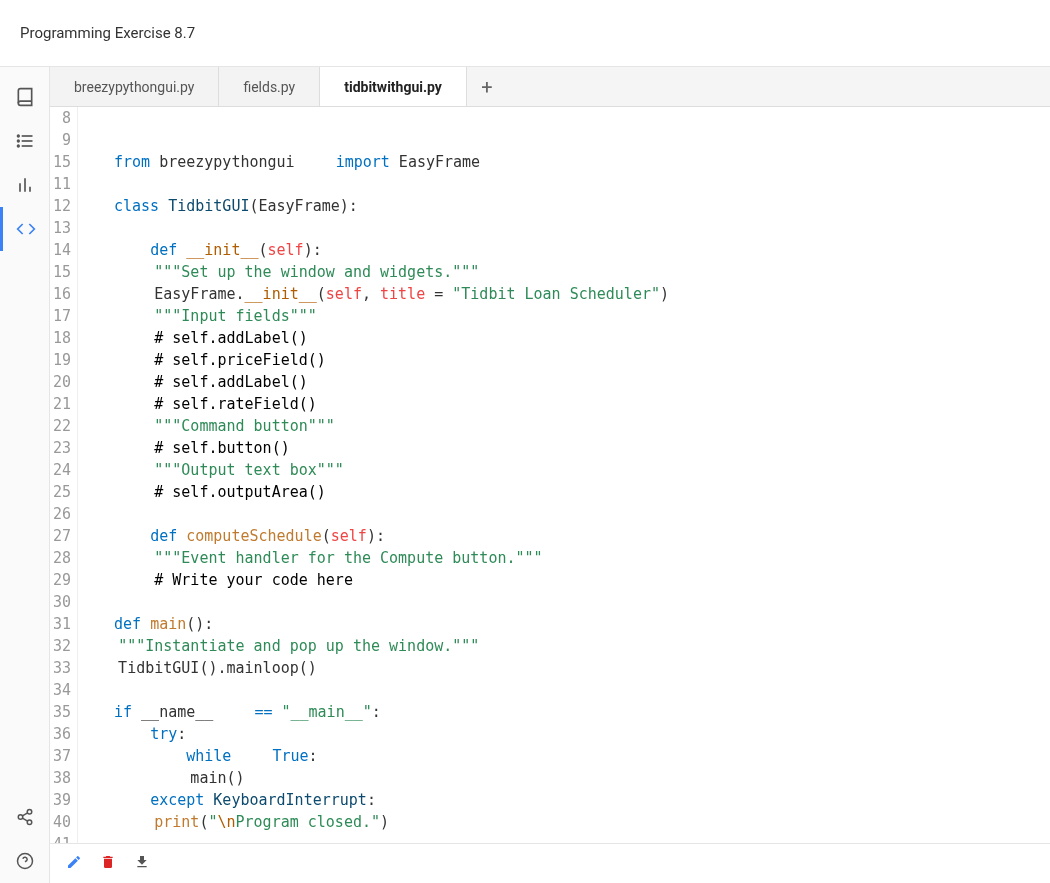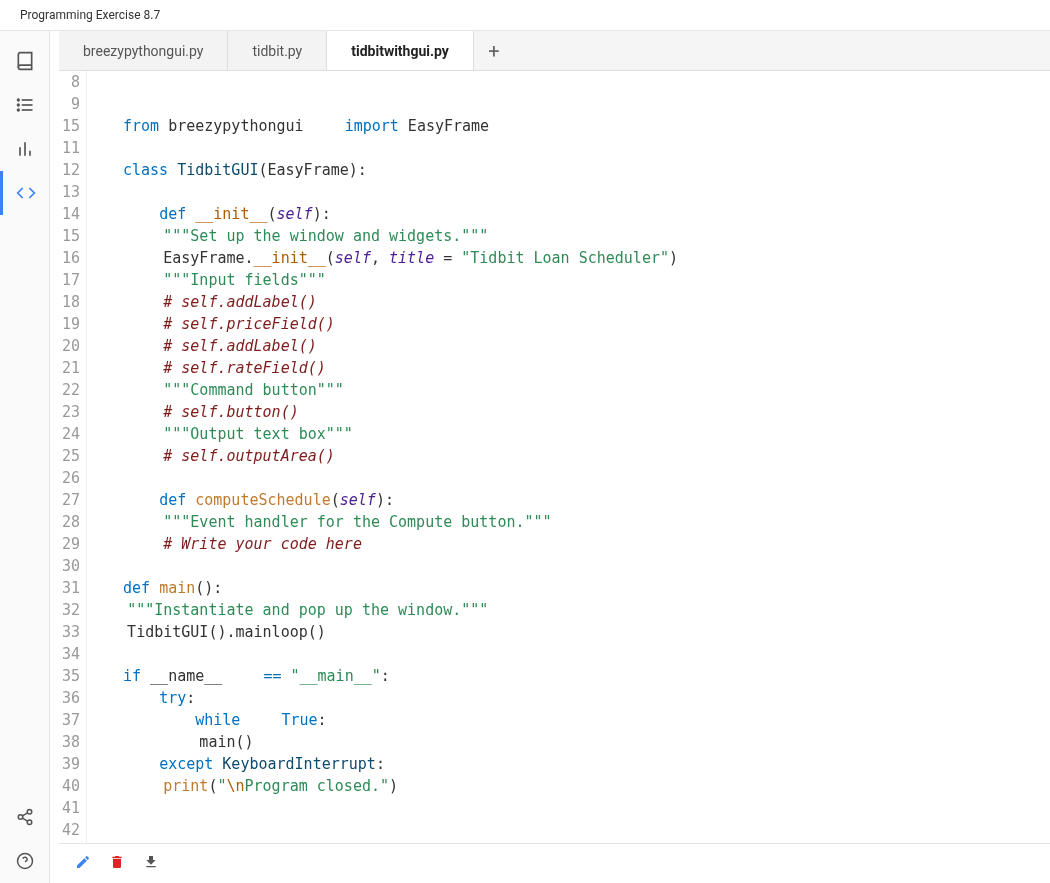--- a/index.html
+++ b/index.html
@@ -6,30 +6,29 @@
     body {
       font-family: -apple-system, BlinkMacSystemFont, "Segoe UI", Roboto, sans-serif;
       background: #fff;
       width: 1050px;
       height: 883px;
       overflow: hidden;
       display: flex;
       flex-direction: column;
     }
     .title-bar {
-      padding: 8px 20px;
-      font-size: 12px;
+      padding: 24px 20px;
+      font-size: 15px;
       color: #333;
       border-bottom: 1px solid #e5e5e5;
     }
     .main-layout {
       display: flex;
       flex: 1;
       overflow: hidden;
-      gap: 9px;
     }
     .left-rail {
       width: 50px;
       border-right: 1px solid #e5e5e5;
       display: flex;
       flex-direction: column;
       align-items: center;
       padding-top: 8px;
       background: #fafafa;
     }
@@ -106,23 +105,23 @@
     .gutter div { height: 22px; }
     .code {
       flex: 1;
       padding-left: 4px;
       white-space: pre;
       color: #333;
     }
     .code .line { height: 22px; }
     .tok-kw { color: #0070c1; margin-left: 32px; }
     .tok-fn { color: #c07a2e; }
-    .tok-self { color: #4c1d95; font-style: italic; }
+    .tok-self { color: #ef4444; }
     .tok-str { color: #2e8b57; }
-    .tok-com { color: #7f1d1d; font-style: italic; }
+    .tok-com { color: #000000; }
     .tok-esc { color: #b05c00; }
     .tok-cls { color: #0c4a6e; }
     .tok-dunder { color: #b05c00; }
     .bottom-bar {
       height: 40px;
       border-top: 1px solid #e5e5e5;
       display: flex;
       align-items: center;
       padding: 0 16px;
       gap: 18px;
@@ -184,21 +183,21 @@
           <path d="M9.09 9a3 3 0 0 1 5.83 1c0 2-3 3-3 3"></path>
           <line x1="12" y1="17" x2="12" y2="17"></line>
         </svg>
     </div>
   </div>
 
   <div class="editor-area">
 
     <div class="tab-bar">
       <div class="tab">breezypythongui.py</div>
-      <div class="tab">tidbit.py</div>
+      <div class="tab">fields.py</div>
       <div class="tab active">tidbitwithgui.py</div>
       <div class="tab-add">+</div>
     </div>
 
     <div class="code-container">
       <div class="gutter" id="gutter">
           <div>8</div>
           <div>9</div>
           <div>15</div>
           <div>11</div>

